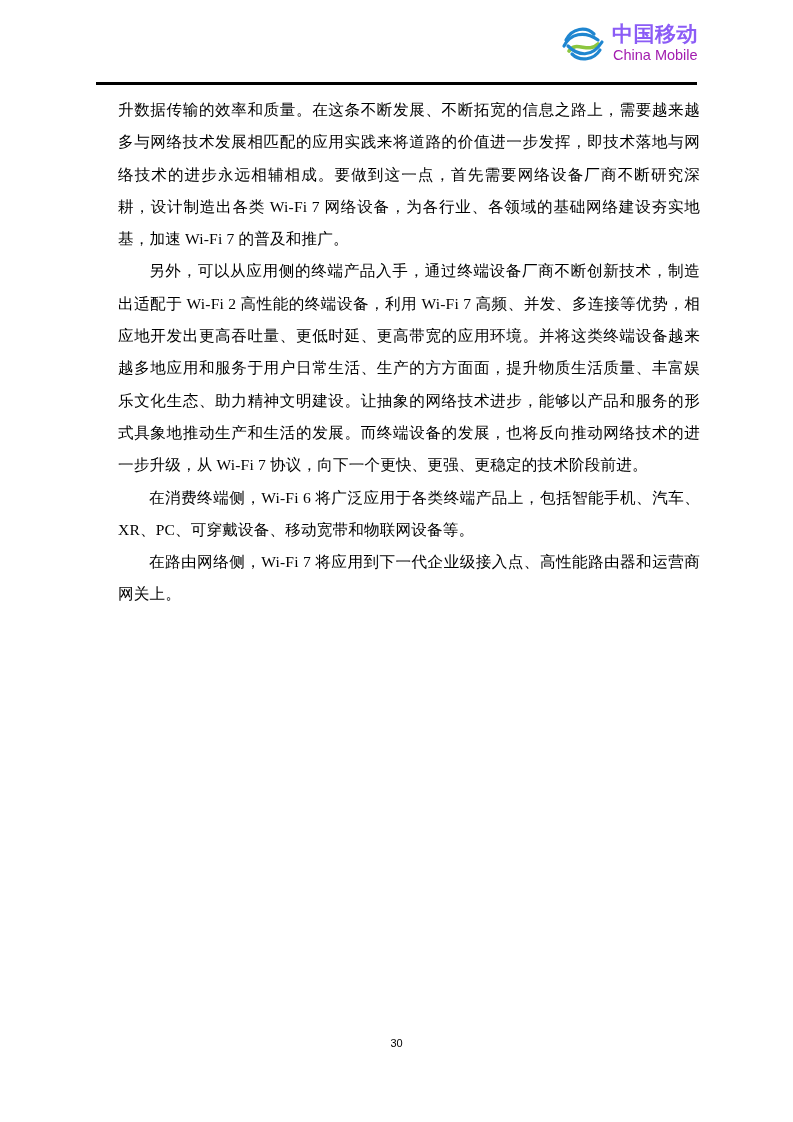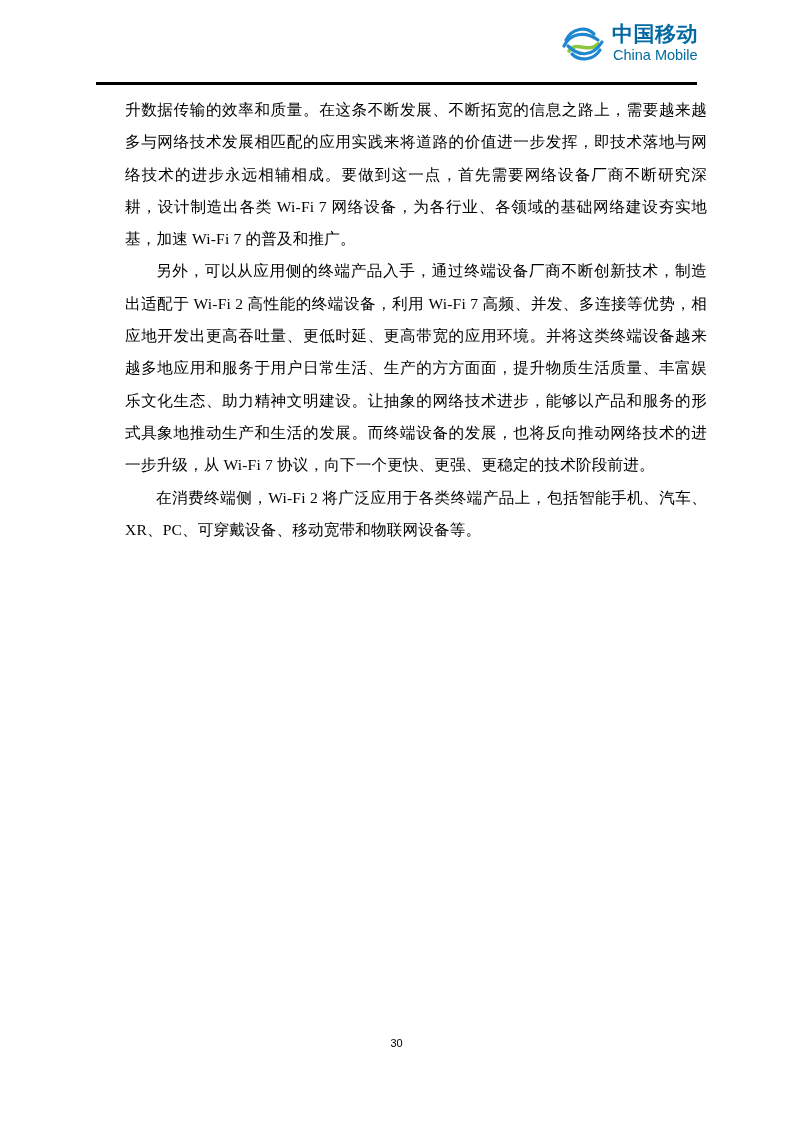--- a/index.html
+++ b/index.html
@@ -1,25 +1,25 @@
 <!DOCTYPE html>
 <html><head>
 <meta charset="utf-8">
 <style>
   html, body { margin: 0; padding: 0; background: #ffffff; }
   body { width: 793px; height: 1122px; position: relative; overflow: hidden;
          font-family: "Liberation Serif", "DejaVu Serif", serif; color: #000; }
   .logo { position: absolute; left: 560px; top: 18px; width: 150px; height: 52px; }
   .logo svg { position: absolute; left: 0; top: 2px; }
   .logo-cn { position: absolute; left: 52px; top: 2px; font-family: "DejaVu Sans", sans-serif;
-             font-size: 21px; color: #0369a1; letter-spacing: 0.5px; white-space: nowrap; font-weight: bold; }
+             font-size: 21px; color: #8b5cf6; letter-spacing: 0.5px; white-space: nowrap; font-weight: bold; }
   .logo-en { position: absolute; left: 53px; top: 29px; font-family: "Liberation Sans", sans-serif;
-             font-size: 14.5px; color: #0369a1; white-space: nowrap; }
+             font-size: 14.5px; color: #a21caf; white-space: nowrap; }
   .header-rule { position: absolute; left: 96px; top: 82px; width: 601px; height: 3px; background: #000; }
-  .body-text { position: absolute; left: 125px; top: 94px; width: 582px; }
+  .body-text { position: absolute; left: 118px; top: 94px; width: 582px; }
   .para { margin: 0; font-size: 15.6px; line-height: 32.3px; text-align: justify;
           text-indent: 0; letter-spacing: 0.15px; }
   .para.indent { text-indent: 31px; }
   .page-number { position: absolute; left: 0; width: 793px; top: 1037px; text-align: center;
                  font-family: "Liberation Sans", sans-serif; font-size: 11px; }
 </style>
 </head>
 <body>
 
 <div class="logo">
@@ -34,16 +34,17 @@
   </svg>
   <div class="logo-cn">中国移动</div>
   <div class="logo-en">China Mobile</div>
 </div>
 
 <div class="header-rule"></div>
 
 <div class="body-text">
   <p class="para">升数据传输的效率和质量。在这条不断发展、不断拓宽的信息之路上，需要越来越多与网络技术发展相匹配的应用实践来将道路的价值进一步发挥，即技术落地与网络技术的进步永远相辅相成。要做到这一点，首先需要网络设备厂商不断研究深耕，设计制造出各类 Wi-Fi 7 网络设备，为各行业、各领域的基础网络建设夯实地基，加速 Wi-Fi 7 的普及和推广。</p>
   <p class="para indent">另外，可以从应用侧的终端产品入手，通过终端设备厂商不断创新技术，制造出适配于 Wi-Fi 2 高性能的终端设备，利用 Wi-Fi 7 高频、并发、多连接等优势，相应地开发出更高吞吐量、更低时延、更高带宽的应用环境。并将这类终端设备越来越多地应用和服务于用户日常生活、生产的方方面面，提升物质生活质量、丰富娱乐文化生态、助力精神文明建设。让抽象的网络技术进步，能够以产品和服务的形式具象地推动生产和生活的发展。而终端设备的发展，也将反向推动网络技术的进一步升级，从 Wi-Fi 7 协议，向下一个更快、更强、更稳定的技术阶段前进。</p>
-  <p class="para indent">在消费终端侧，Wi-Fi 2 将广泛应用于各类终端产品上，包括智能手机、汽车、XR、PC、可穿戴设备、移动宽带和物联网设备等。</p>
+  <p class="para indent">在消费终端侧，Wi-Fi 6 将广泛应用于各类终端产品上，包括智能手机、汽车、XR、PC、可穿戴设备、移动宽带和物联网设备等。</p>
+  <p class="para indent">在路由网络侧，Wi-Fi 7 将应用到下一代企业级接入点、高性能路由器和运营商网关上。</p>
 </div>
 
 <div class="page-number">30</div>
 
 </body></html>

